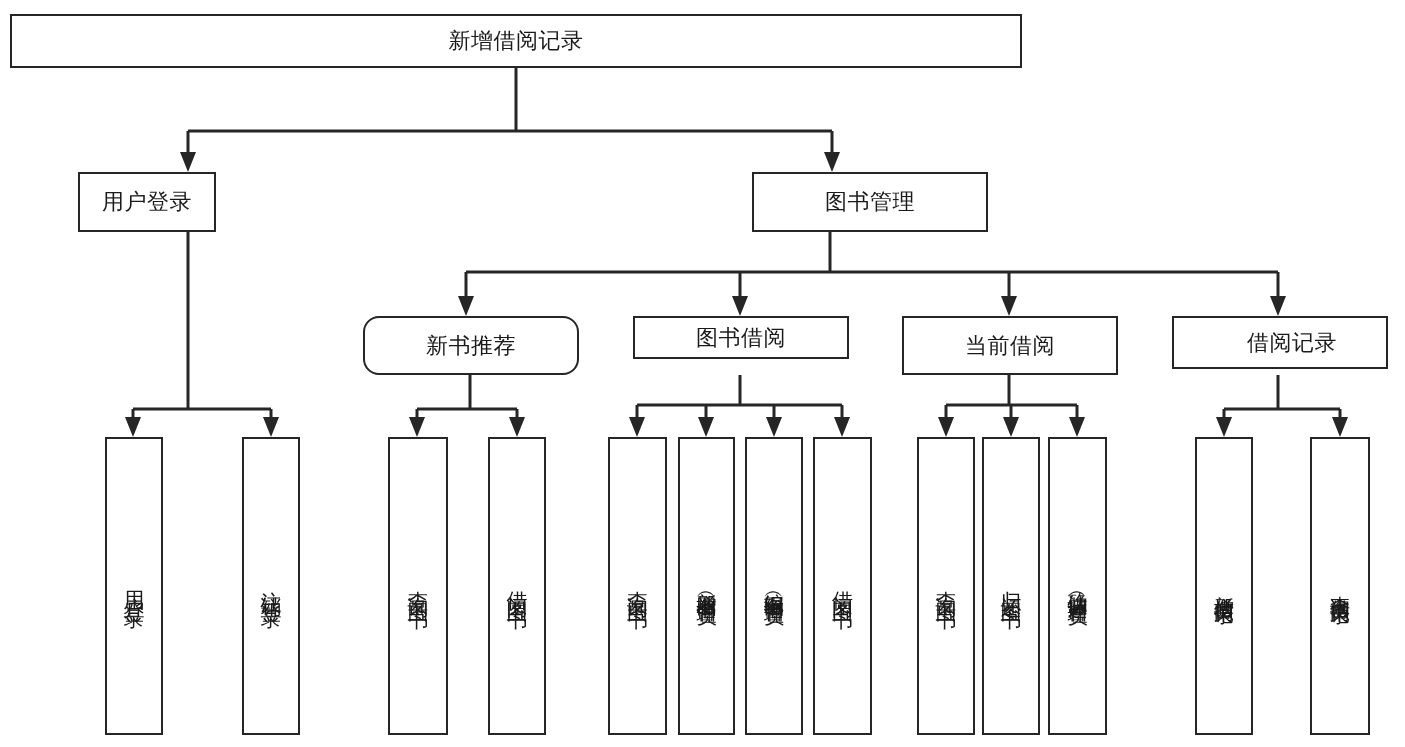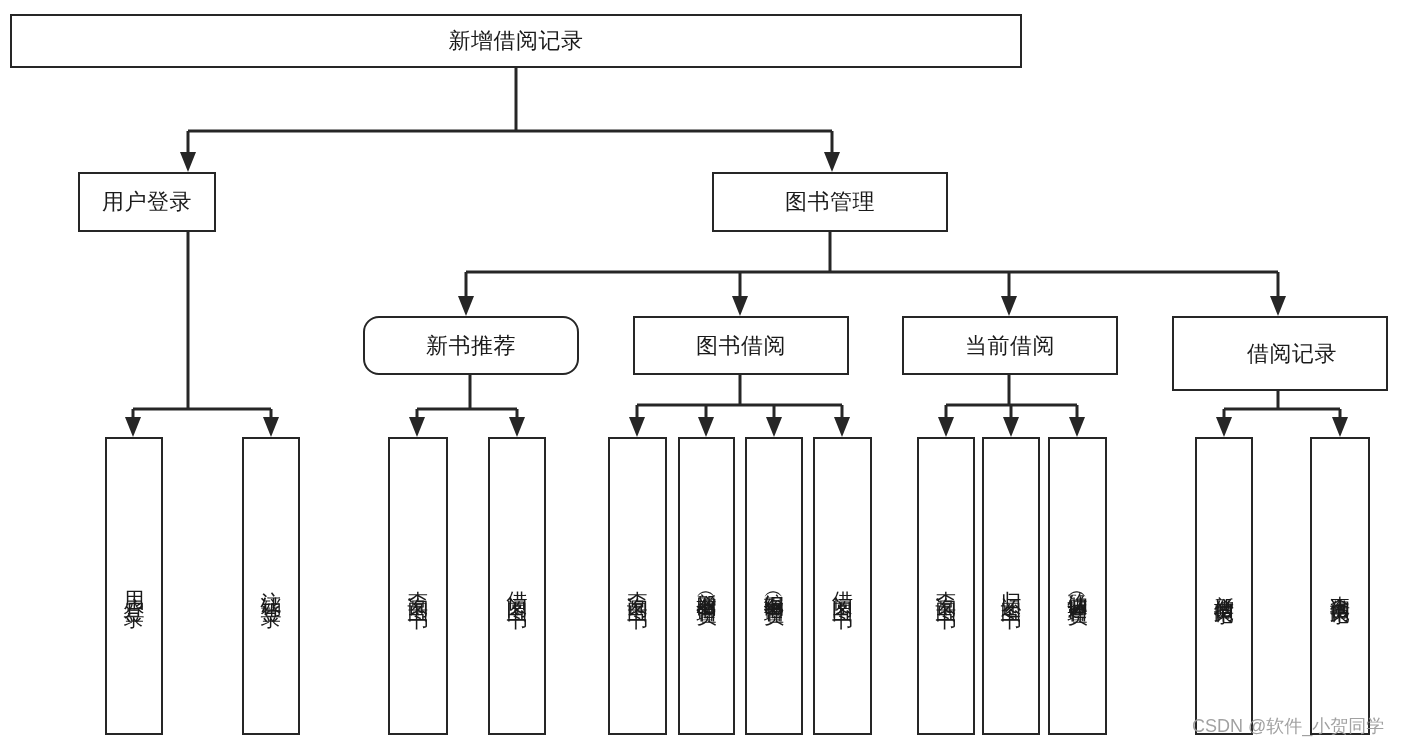--- a/index.html
+++ b/index.html
@@ -129,33 +129,33 @@
       </g>
   </svg>
 
   <div id="node-layer">
       <div class="node-box" style="left: 10px; top: 14px; width: 1012px; height: 54px;">
         <span class="node-label-h">新增借阅记录</span>
       </div>
       <div class="node-box" style="left: 78px; top: 172px; width: 138px; height: 60px;">
         <span class="node-label-h">用户登录</span>
       </div>
-      <div class="node-box" style="left: 712px; top: 172px; width: 236px; height: 60px;">
+      <div class="node-box" style="left: 752px; top: 172px; width: 236px; height: 60px;">
         <span class="node-label-h">图书管理</span>
       </div>
       <div class="node-box" style="left: 363px; top: 316px; width: 216px; height: 59px; border-radius: 16px;">
         <span class="node-label-h">新书推荐</span>
       </div>
-      <div class="node-box" style="left: 633px; top: 316px; width: 216px; height: 59px; justify-content: center;">
+      <div class="node-box" style="left: 633px; top: 316px; width: 216px; height: 43px; justify-content: center;">
         <span class="node-label-h">图书借阅</span>
       </div>
       <div class="node-box" style="left: 902px; top: 316px; width: 216px; height: 59px; justify-content: center;">
         <span class="node-label-h">当前借阅</span>
       </div>
-      <div class="node-box" style="left: 1172px; top: 316px; width: 216px; height: 75px; padding-left: 24px;">
+      <div class="node-box" style="left: 1172px; top: 316px; width: 216px; height: 53px; padding-left: 24px;">
         <span class="node-label-h">借阅记录</span>
       </div>
       <div class="node-box" style="left: 105px; top: 437px; width: 58px; height: 298px;">
         <span class="node-label-v">用户登录</span>
       </div>
       <div class="node-box" style="left: 242px; top: 437px; width: 58px; height: 298px;">
         <span class="node-label-v">注销登录</span>
       </div>
       <div class="node-box" style="left: 388px; top: 437px; width: 60px; height: 298px;">
         <span class="node-label-v">查询图书</span>
@@ -185,15 +185,14 @@
         <span class="node-label-v tight">确认归还（管理员）</span>
       </div>
       <div class="node-box" style="left: 1195px; top: 437px; width: 58px; height: 298px;">
         <span class="node-label-v tight">新增借阅记录</span>
       </div>
       <div class="node-box" style="left: 1310px; top: 437px; width: 60px; height: 298px;">
         <span class="node-label-v tight">查询借阅记录</span>
       </div>
     </div>
 
-  <div class="watermark" style="left: 1192px; top: 714px;">CSDN @软件_小贺同学</div>
 
 </div>
 
 </body></html>

